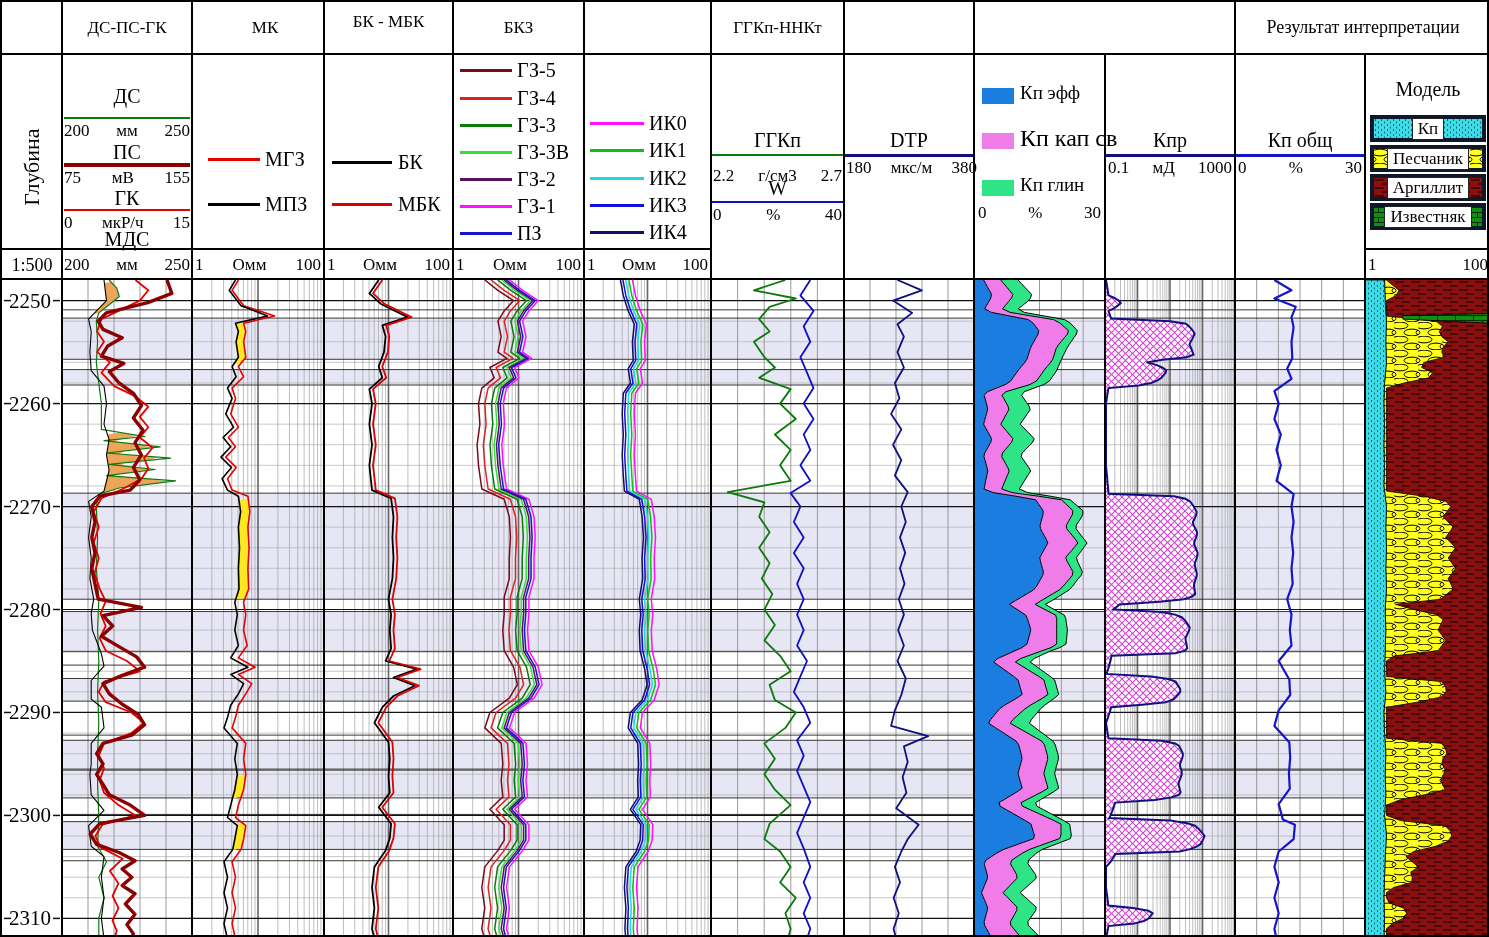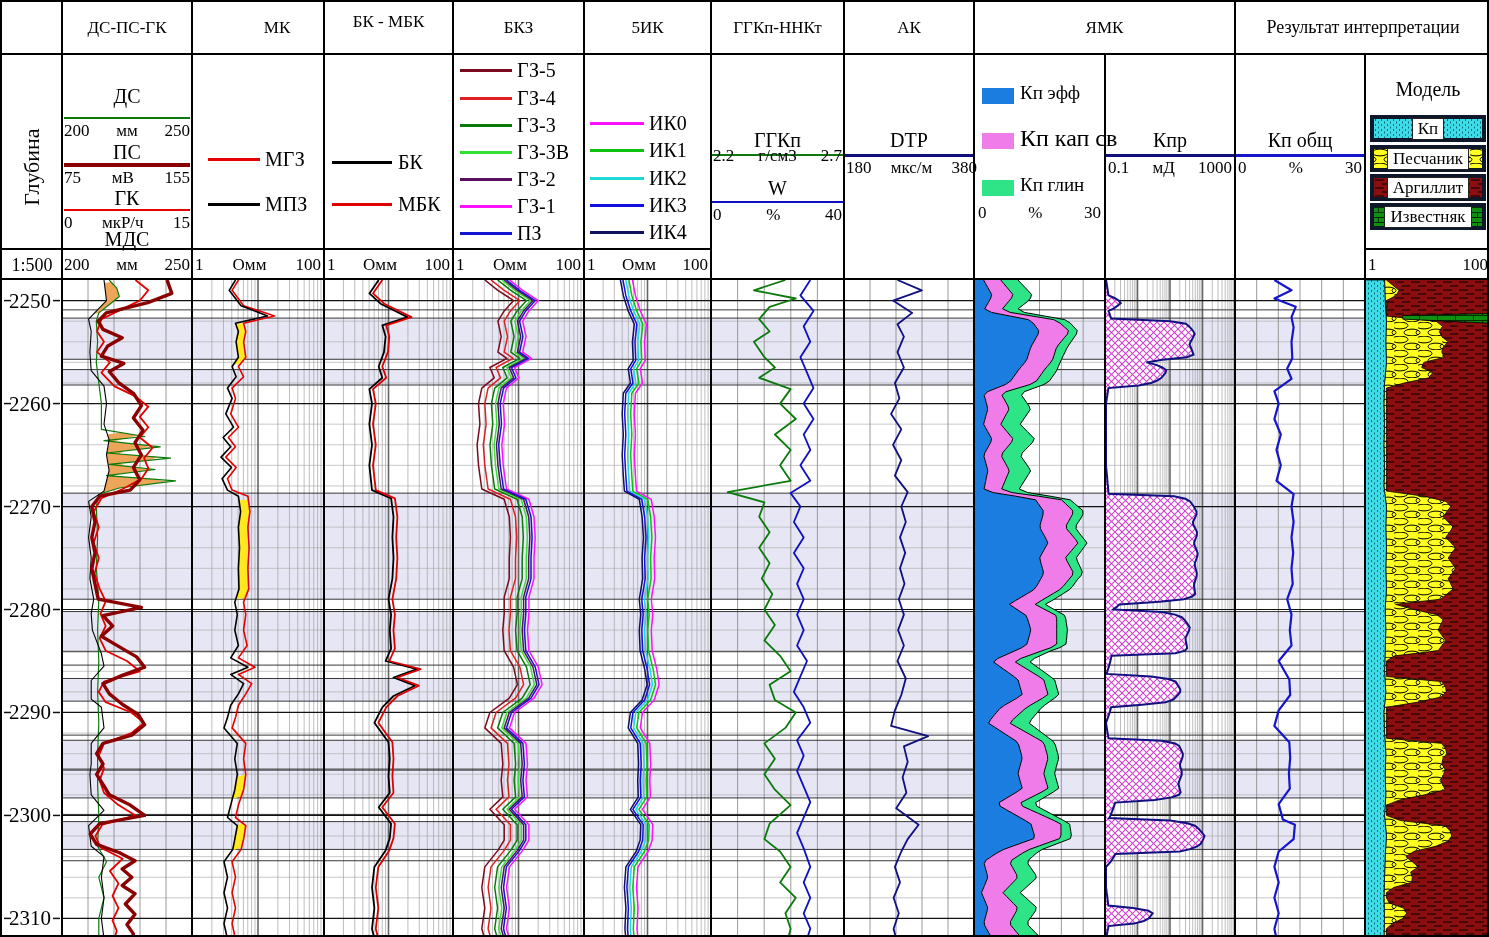--- a/index.html
+++ b/index.html
@@ -24,27 +24,24 @@
 </head>
 <body>
 <div id="app">
 
 <div class="rotwrap" style="left:0;top:52px;width:60px;height:226px">
       <span class="rot">Глубина</span>
     </div>
 <div class="cl" style="left:0;top:250px;width:60px;height:26px;font-size:18px">1:500</div>
 
 <div class="ttl" style="left:60px;top:0;width:130px;height:51px">ДС-ПС-ГК</div>
-<div class="ttl" style="left:202px;top:0;width:146px;height:51px">МК</div>
+<div class="ttl" style="left:190px;top:0;width:146px;height:51px">МК</div>
 <div class="ttl" style="left:322px;top:0;width:129px;height:39px">БК - МБК</div>
 <div class="ttl" style="left:451px;top:0;width:131px;height:51px">БКЗ</div>
-<div class="ttl" style="left:582px;top:0;width:127px;height:51px">5ИК</div>
 <div class="ttl" style="left:709px;top:0;width:133px;height:51px">ГГКп-ННКт</div>
-<div class="ttl" style="left:842px;top:0;width:130px;height:51px">АК</div>
-<div class="ttl" style="left:972px;top:0;width:261px;height:51px">ЯМК</div>
 <div class="ttl" style="left:1233px;top:0;width:256px;height:51px;font-size:18px">Результат интерпретации</div>
 
 <div class="cl" style="left:60px;top:82px;width:130px;height:24px">ДС</div>
 <div class="legline" style="left: 62px; top: 115px; width: 126px; height: 2px; background: rgb(10, 122, 10);"></div>
 <div class="nums" style="left:62px;top:119px;width:126px;height:20px">
       <span>200</span>
       <span>мм</span>
       <span>250</span>
     </div>
 <div class="cl" style="left:60px;top:138px;width:130px;height:24px">ПС</div>
@@ -119,21 +116,21 @@
 <div class="legline" style="left: 588px; top: 229px; width: 54px; background: rgb(16, 16, 96);"></div>
 <div class="leglab" style="left:647px;top:218px;height:24px">ИК4</div>
 <div class="nums" style="left:585px;top:252px;width:121px;height:22px">
       <span>1</span>
       <span>Омм</span>
       <span>100</span>
     </div>
 
 <div class="cl" style="left:709px;top:126px;width:133px;height:24px">ГГКп</div>
 <div class="legline" style="left: 710px; top: 152px; width: 131px; height: 2px; background: rgb(10, 122, 10);"></div>
-<div class="nums" style="left:711px;top:144px;width:129px;height:20px">
+<div class="nums" style="left:711px;top:164px;width:129px;height:20px">
       <span>2.2</span>
       <span>г/см3</span>
       <span>2.7</span>
     </div>
 <div class="cl" style="left:709px;top:174px;width:133px;height:24px">W</div>
 <div class="legline" style="left: 710px; top: 199px; width: 131px; height: 2px; background: rgb(16, 16, 192);"></div>
 <div class="nums" style="left:711px;top:203px;width:129px;height:20px">
       <span>0</span>
       <span>%</span>
       <span>40</span>

